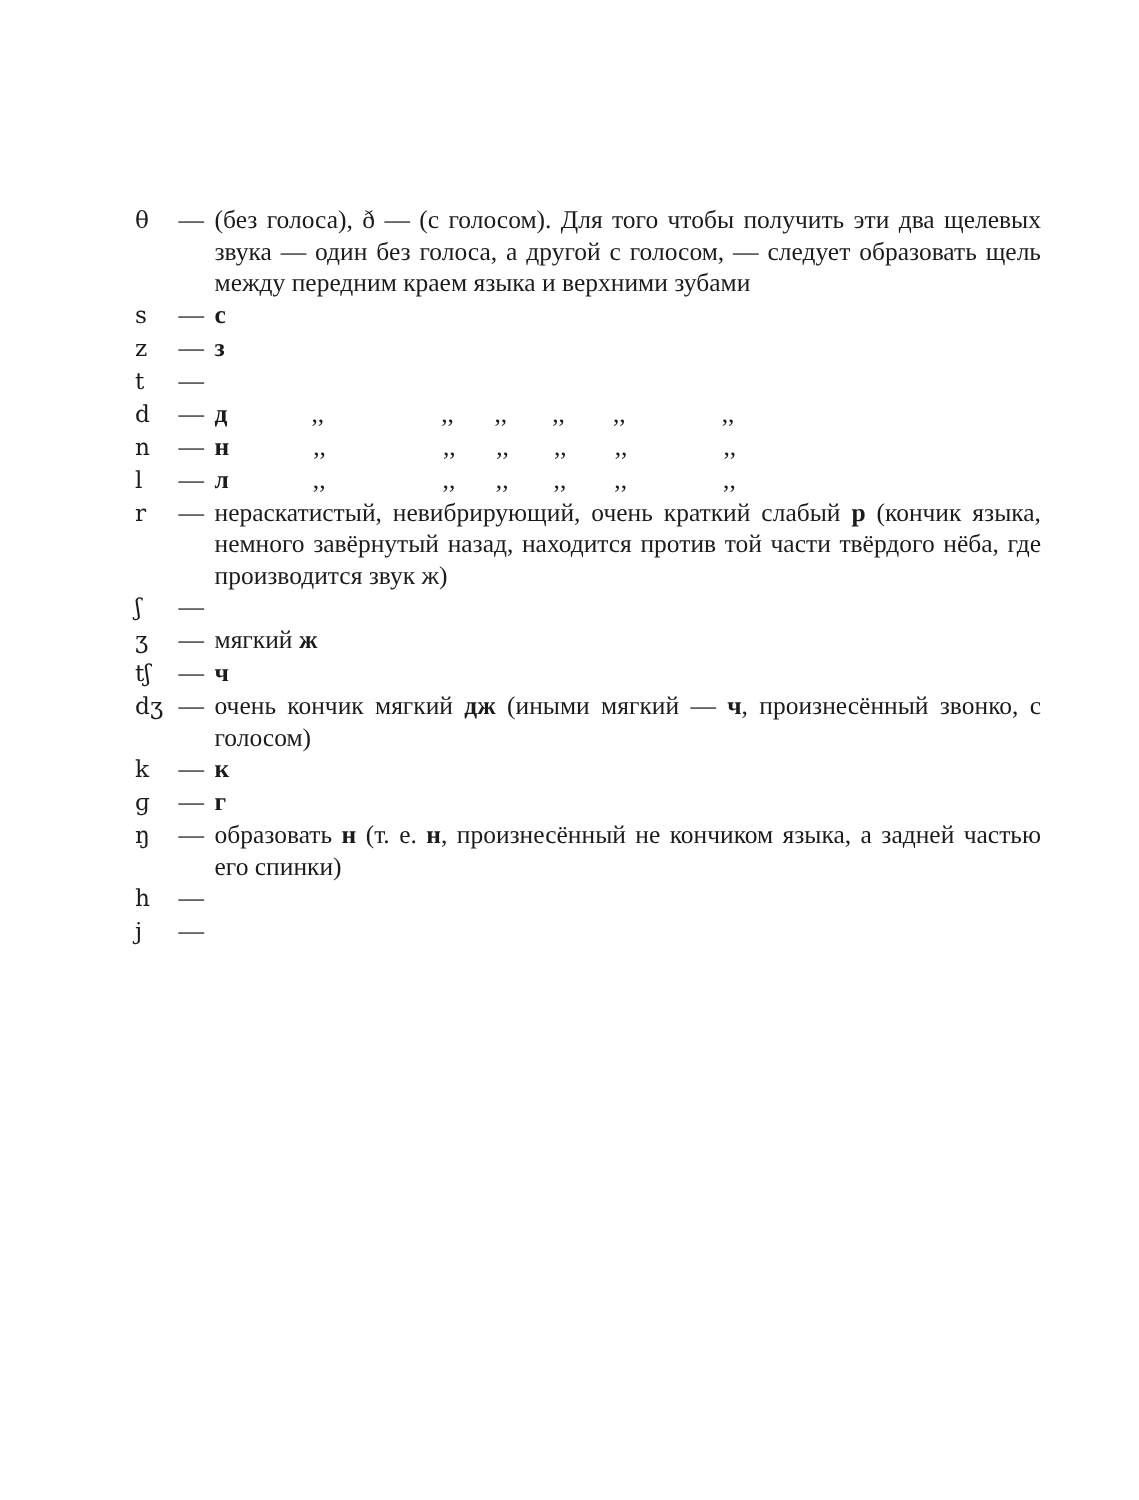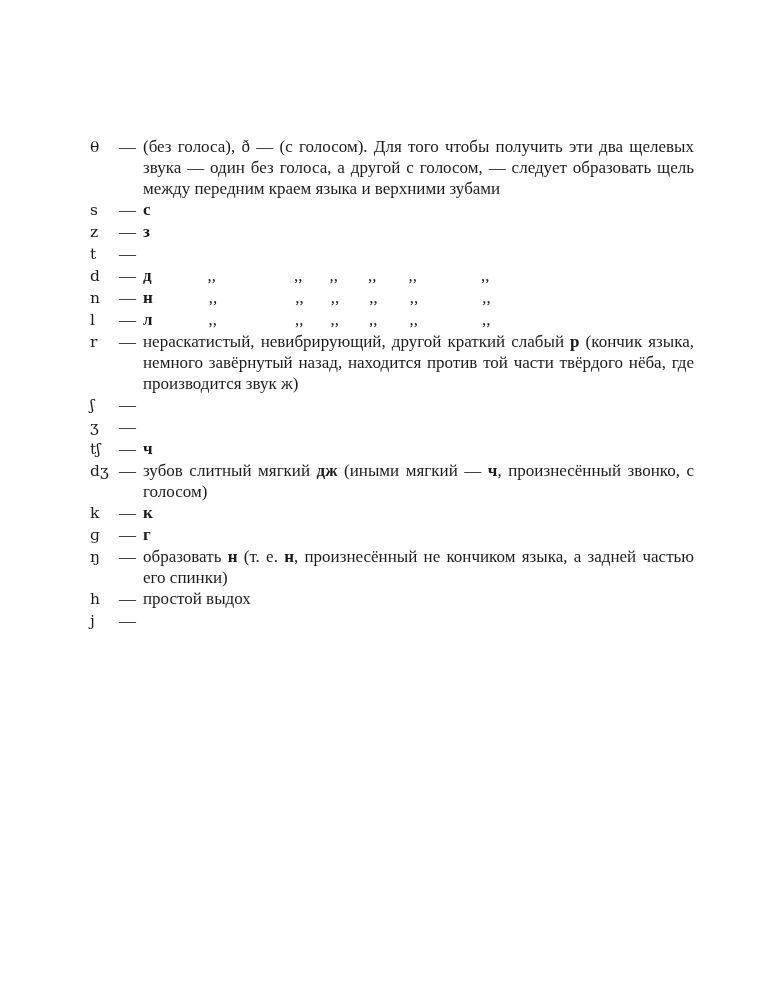--- a/index.html
+++ b/index.html
@@ -90,43 +90,44 @@
 
   <div class="entry">
     <span class="sym">l</span>
     <span class="dash">—</span>
     <span class="desc"><b>л</b><span class="dm m1">,,</span><span class="dm m2">,,</span><span class="dm m3">,,</span><span class="dm m4">,,</span><span class="dm m5">,,</span><span class="dm m6">,,</span></span>
   </div>
 
   <div class="entry">
     <span class="sym">r</span>
     <span class="dash">—</span>
-    <span class="desc"><span>нераскатистый, невибрирующий, другой краткий слабый </span><b>р</b><span> (кончик языка, немного завёрнутый назад, находится против той части твёрдого нёба, где производится звук ж)</span></span>
+    <span class="desc"><span>нераскатистый, невибрирующий, очень краткий слабый </span><b>р</b><span> (кончик языка, немного завёрнутый назад, находится против той части твёрдого нёба, где производится звук ж)</span></span>
   </div>
 
   <div class="entry">
     <span class="sym">ʃ</span>
     <span class="dash">—</span>
   </div>
 
   <div class="entry">
     <span class="sym">ʒ</span>
     <span class="dash">—</span>
+    <span class="desc"><span>мягкий </span><b>ж</b></span>
   </div>
 
   <div class="entry">
     <span class="sym">tʃ</span>
     <span class="dash">—</span>
     <span class="desc"><b>ч</b></span>
   </div>
 
   <div class="entry">
     <span class="sym">dʒ</span>
     <span class="dash">—</span>
-    <span class="desc"><span>зубов слитный мягкий </span><b>дж</b><span> (иными мягкий — </span><b>ч</b><span>, произнесённый звонко, с голосом)</span></span>
+    <span class="desc"><span>очень кончик мягкий </span><b>дж</b><span> (иными мягкий — </span><b>ч</b><span>, произнесённый звонко, с голосом)</span></span>
   </div>
 
   <div class="entry">
     <span class="sym">k</span>
     <span class="dash">—</span>
     <span class="desc"><b>к</b></span>
   </div>
 
   <div class="entry">
     <span class="sym">ɡ</span>
@@ -136,21 +137,20 @@
 
   <div class="entry">
     <span class="sym">ŋ</span>
     <span class="dash">—</span>
     <span class="desc"><span>образовать </span><b>н</b><span> (т. е. </span><b>н</b><span>, произнесённый не кончиком языка, а задней частью его спинки)</span></span>
   </div>
 
   <div class="entry">
     <span class="sym">h</span>
     <span class="dash">—</span>
-    <span class="desc"><span>простой выдох</span></span>
   </div>
 
   <div class="entry">
     <span class="sym">j</span>
     <span class="dash">—</span>
   </div>
 
 </div>
 
 </body></html>

